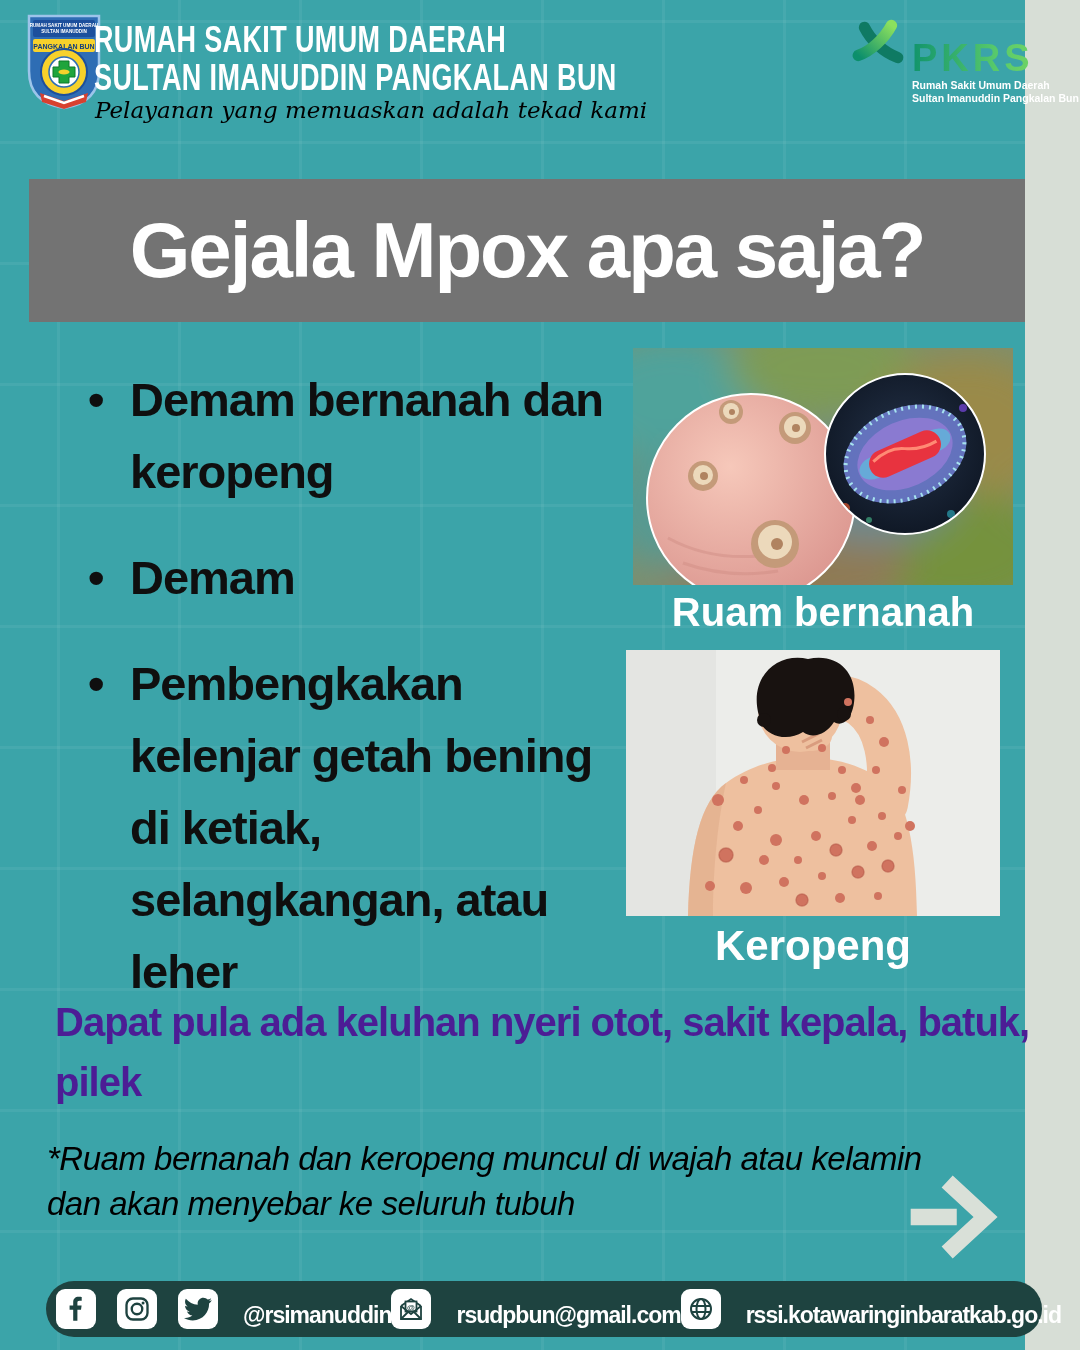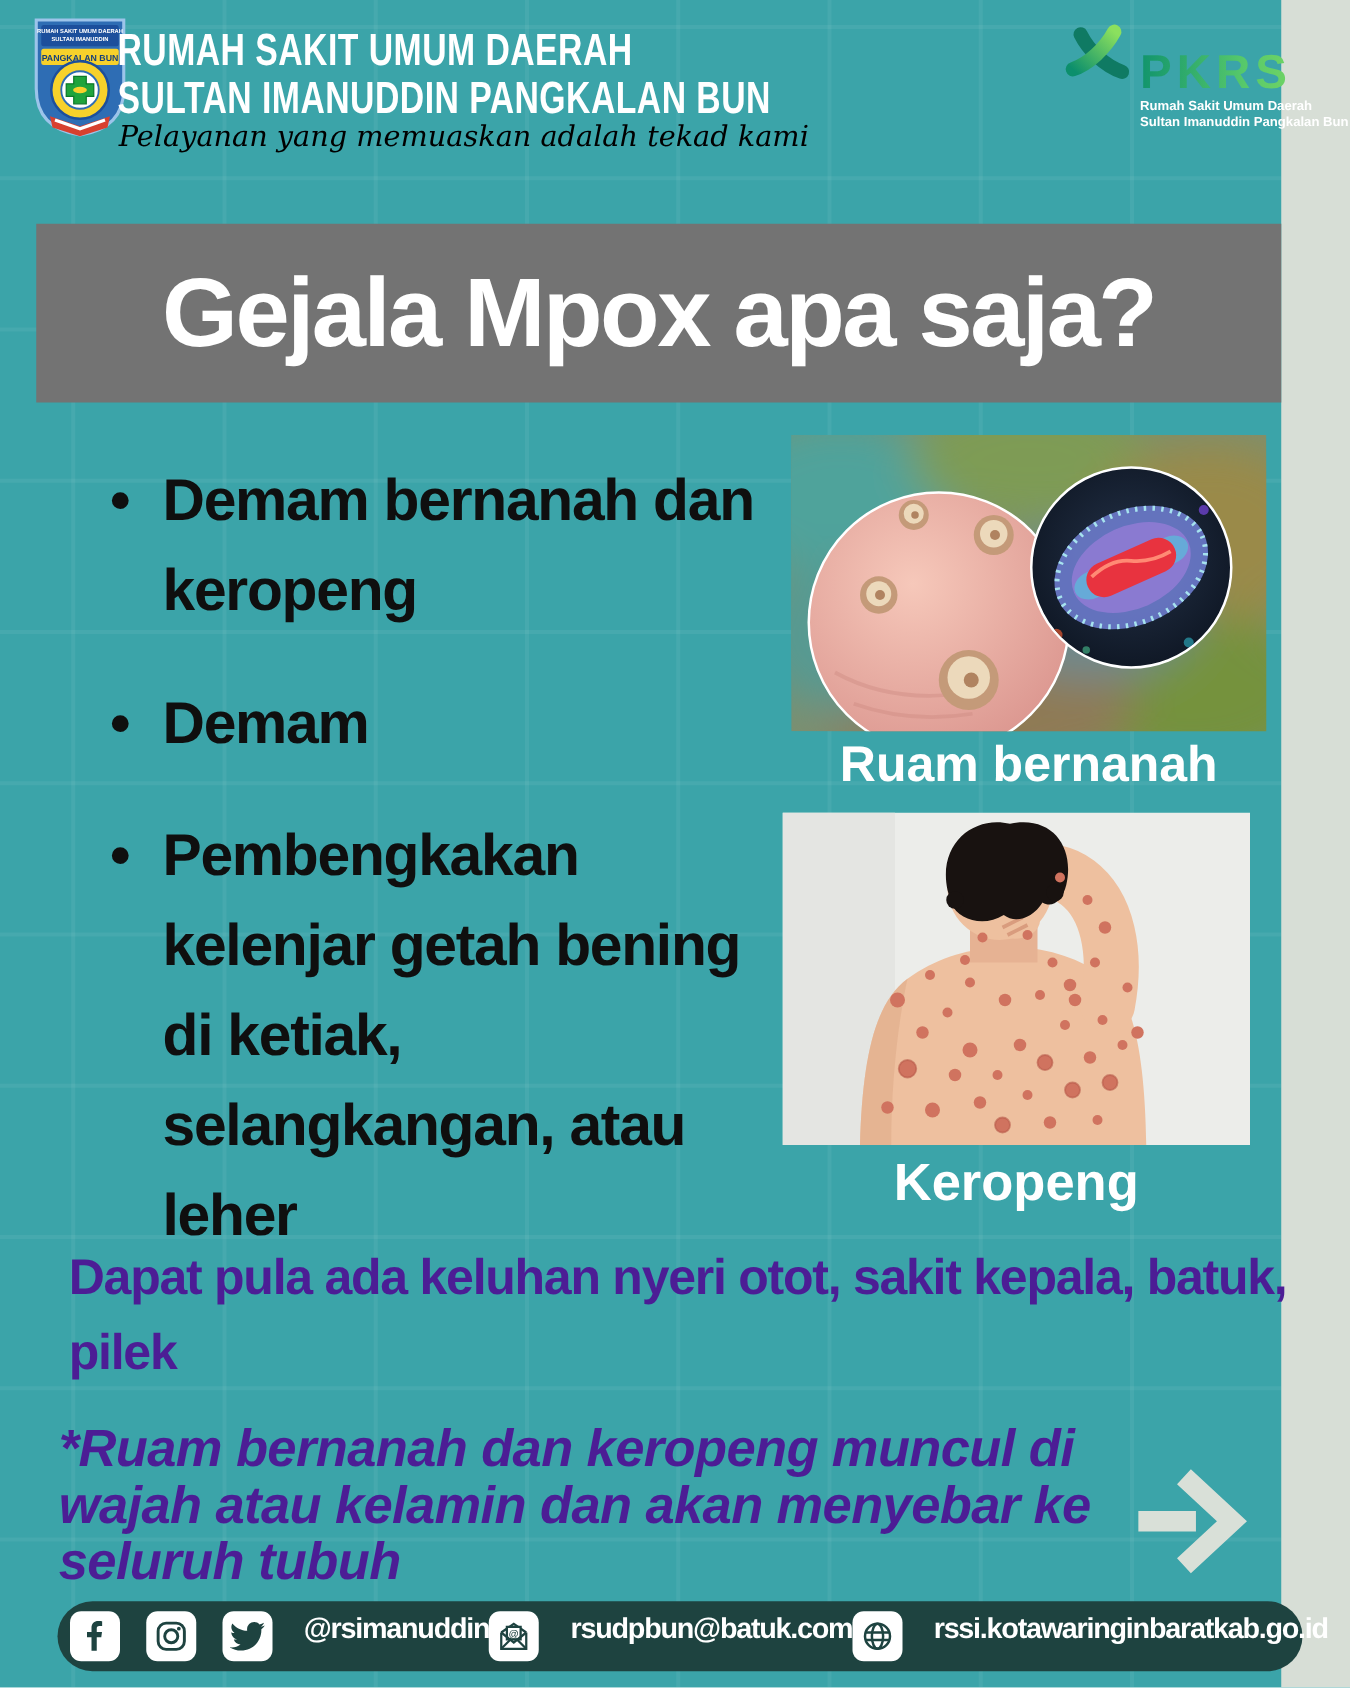--- a/index.html
+++ b/index.html
@@ -51,31 +51,31 @@
   .fig1{left:633px;top:348px;width:380px;height:237px;}
   .cap1{position:absolute;left:633px;top:590px;width:380px;text-align:center;
     color:#fff;font-size:40px;font-weight:700;}
   .fig2{left:626px;top:650px;width:374px;height:266px;}
   .cap2{position:absolute;left:626px;top:922px;width:374px;text-align:center;
     color:#fff;font-size:42px;font-weight:700;}
 
   
   .extra-note{position:absolute;left:55px;top:992px;width:980px;
     font-size:40px;font-weight:700;color:#4c1d95;line-height:60px;letter-spacing:-1px;}
-  .footnote{position:absolute;left:47px;top:1136px;width:880px;color:#4c1d95;
-    font-size:42px;font-weight:700;font-style:italic;line-height:45px;letter-spacing:-.5px;}
+  .footnote{position:absolute;left:47px;top:1136px;width:880px;color:#000000;
+    font-size:33px;font-weight:400;font-style:italic;line-height:45px;letter-spacing:-.5px;}
 
   
   .next-arrow{position:absolute;left:903px;top:1168px;width:96px;height:98px;cursor:pointer;}
 
   
   .footer{position:absolute;left:46px;top:1281px;width:996px;height:56px;background:#1e4340;
     border-radius:28px;display:flex;align-items:center;justify-content:space-between;
     padding:0 14px 0 10px;box-sizing:border-box;}
-  .fgroup{display:flex;align-items:flex-start;gap:21px;}
+  .fgroup{display:flex;align-items:flex-end;gap:21px;}
   .sq{width:40px;height:40px;background:#fff;border-radius:9px;flex:0 0 auto;
     display:flex;align-items:center;justify-content:center;}
   .sq svg{width:28px;height:28px;}
   .ftext{color:#fff;font-weight:800;font-size:23px;letter-spacing:-1px;white-space:nowrap;margin-left:4px;}
 </style>
 </head>
 <body>
 
 <div class="poster">
 
@@ -304,21 +304,21 @@
       <span class="sq">
         <svg viewBox="0 0 28 28" fill="none" stroke="#1e4340" stroke-width="1.8">
           <path d="M4 11 L14 4 L24 11"></path>
           <rect x="8.5" y="6.5" width="11" height="10" fill="#ffffff"></rect>
           <text x="14" y="14.5" font-size="8" font-weight="bold" fill="#1e4340" stroke="none" text-anchor="middle">@</text>
           <path d="M4 11 V24 H24 V11"></path>
           <path d="M4 24 L12 16 M24 24 L16 16"></path>
           <path d="M4 11 L14 19 L24 11"></path>
         </svg>
       </span>
-      <span class="ftext">rsudpbun@batuk.com</span>
+      <span class="ftext">rsudpbun@gmail.com</span>
     </div>
     <div class="fgroup">
       <span class="sq">
         <svg viewBox="0 0 28 28" fill="none" stroke="#1e4340" stroke-width="2">
           <circle cx="14" cy="14" r="10"></circle>
           <ellipse cx="14" cy="14" rx="4.5" ry="10"></ellipse>
           <path d="M4.5 11 H23.5 M4.5 17 H23.5"></path>
         </svg>
       </span>
       <span class="ftext">rssi.kotawaringinbaratkab.go.id</span>

